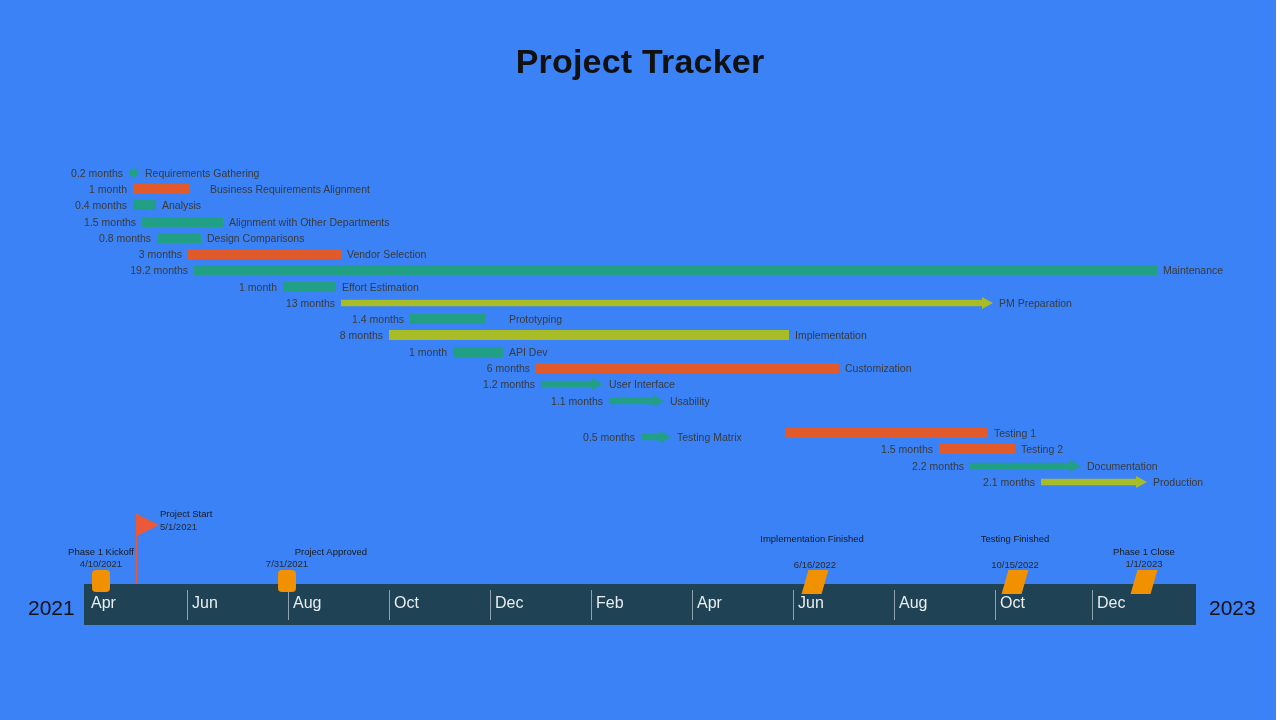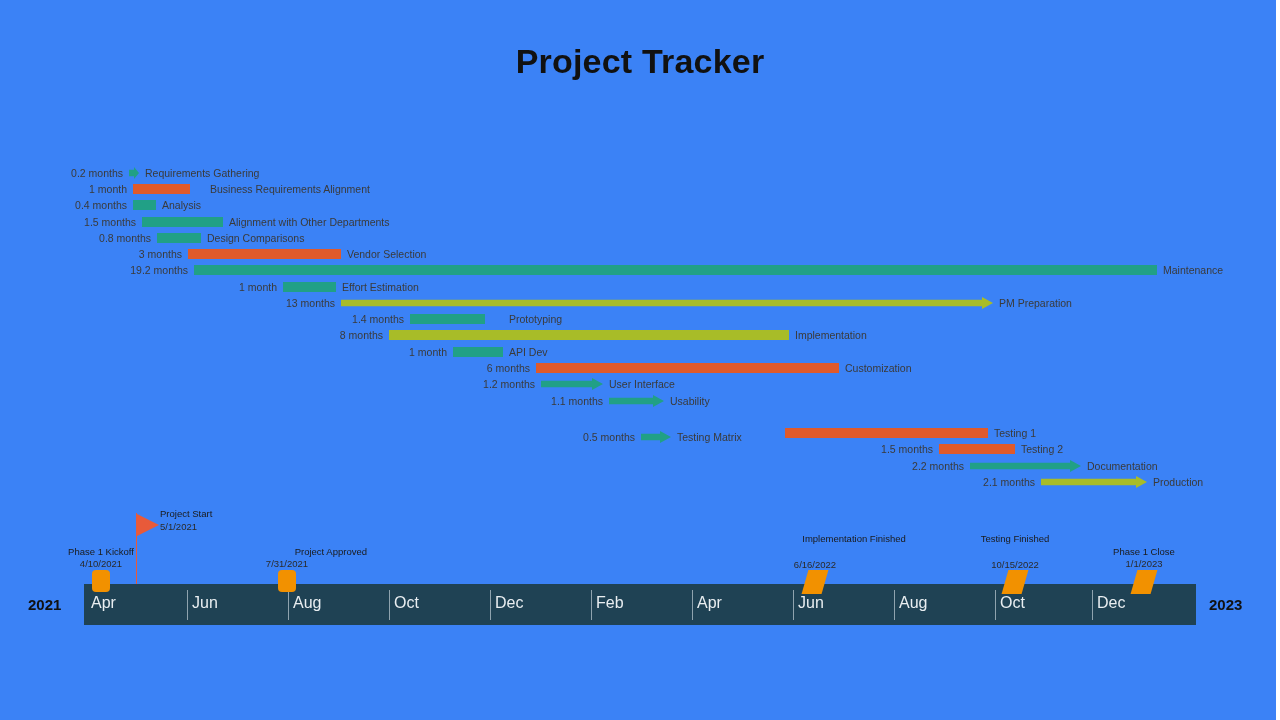--- a/index.html
+++ b/index.html
@@ -87,22 +87,22 @@
   .axis-month {
     position: absolute;
     top: 10px;
     font-size: 16px;
     color: #e9eef1;
     white-space: nowrap;
   }
   .axis-year {
     position: absolute;
     top: 596px;
-    font-size: 15px;
-    font-weight: bold;
+    font-size: 21px;
+    font-weight: normal;
     color: #111111;
     white-space: nowrap;
   }
 
   
   .milestone {
     position: absolute;
   }
   .ms-title {
     position: absolute;
@@ -291,21 +291,21 @@
         <div class="ms-date" style="top: 521px; left: 160px; text-align: left;">5/1/2021</div>
         <div class="flag-pole" style="left: 136px; top: 513px; height: 71px; background: rgb(232, 90, 58);"></div>
         <div class="flag-tri" style="left: 137px; top: 514px; border-top: 11px solid transparent; border-bottom: 11px solid transparent; border-left: 22px solid rgb(232, 90, 58);"></div>
       </div>
       <div class="milestone" style="left: 0px; top: 0px;">
         <div class="ms-title" style="top: 546px; left: 207px; width: 160px; text-align: right;">Project Approved</div>
         <div class="ms-date" style="top: 558px; left: 207px; width: 160px;">7/31/2021</div>
         <div class="ms-square" style="left: 278px; top: 570px; background: rgb(242, 145, 0);"></div>
       </div>
       <div class="milestone" style="left: 0px; top: 0px;">
-        <div class="ms-title" style="top: 533px; left: 774px; width: 160px; white-space: normal;">Implementation Finished</div>
+        <div class="ms-title" style="top: 533px; left: 732px; width: 160px; white-space: normal;">Implementation Finished</div>
         <div class="ms-date" style="top: 559px; left: 735px; width: 160px;">6/16/2022</div>
         <div class="ms-slant" style="left: 805px; top: 570px; background: rgb(242, 145, 0);"></div>
       </div>
       <div class="milestone" style="left: 0px; top: 0px;">
         <div class="ms-title" style="top: 533px; left: 935px; width: 160px;">Testing Finished</div>
         <div class="ms-date" style="top: 559px; left: 935px; width: 160px;">10/15/2022</div>
         <div class="ms-slant" style="left: 1005px; top: 570px; background: rgb(242, 145, 0);"></div>
       </div>
       <div class="milestone" style="left: 0px; top: 0px;">
         <div class="ms-title" style="top: 546px; left: 1064px; width: 160px;">Phase 1 Close</div>

